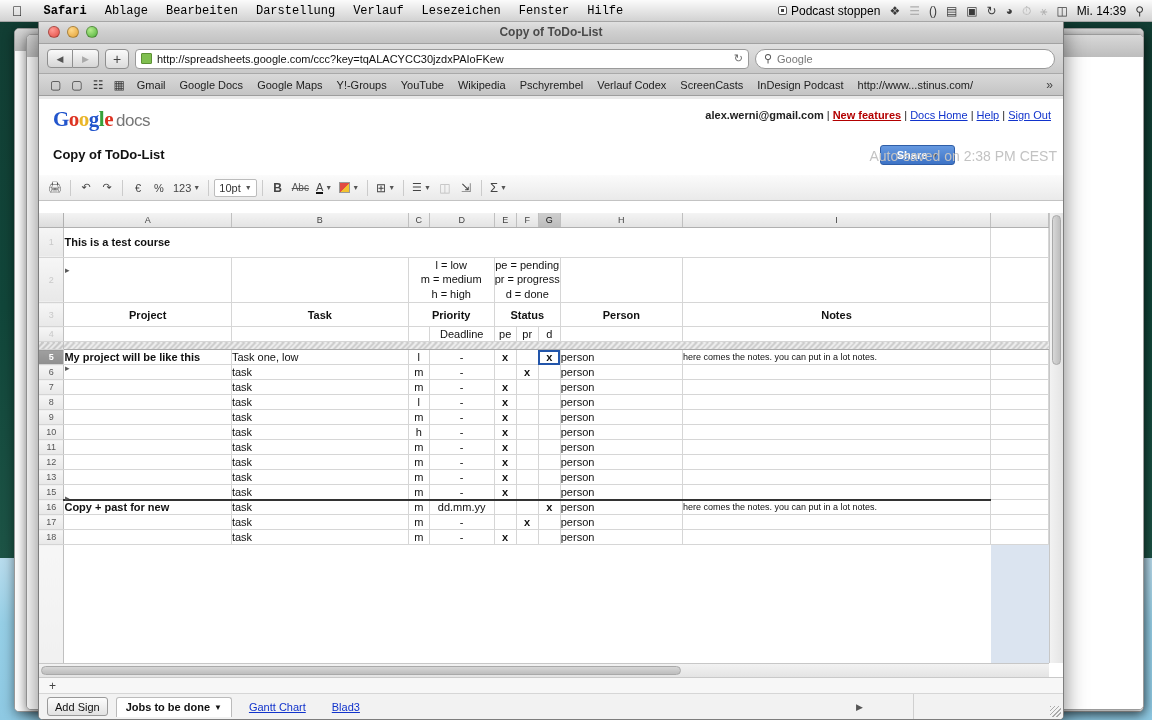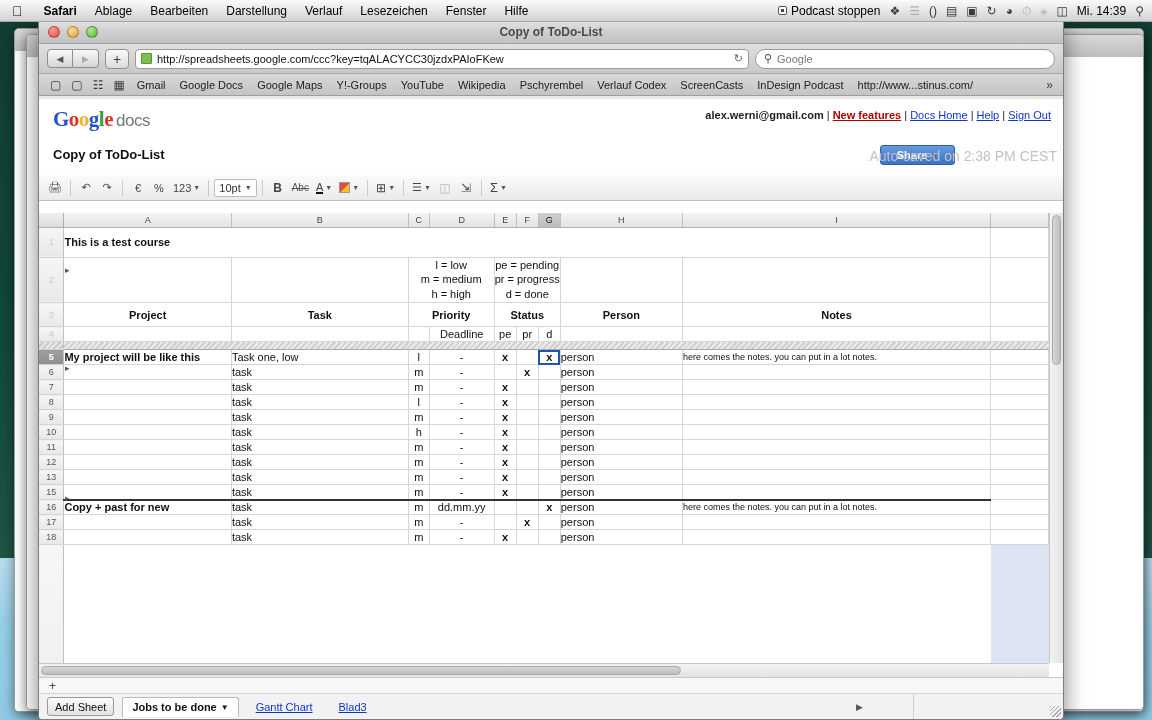--- a/index.html
+++ b/index.html
@@ -21,21 +21,21 @@
 
   
   #menubar {
     position:absolute; left:0; top:0; width:1152px; height:22px;
     background:linear-gradient(180deg,#fbfbfb 0%,#e6e6e6 50%,#d2d2d2 100%);
     border-bottom:1px solid #a6a6a6;
     display:flex; align-items:center; z-index:60;
     font-size:12px; color:#000;
   }
   #menubar .apple { margin-left:12px; margin-right:12px; font-size:14px; line-height:0; }
-  #menubar .mi { padding:0 9px; white-space:nowrap; }
+  #menubar .mi { padding:0 9px; white-space:nowrap;font-family:Liberation Mono, monospace; }
   #menubar .mi.bold { font-weight:bold; }
   #menubar .right { margin-left:auto; display:flex; align-items:center; gap:9px; padding-right:8px; }
   #menubar .right .ico { font-size:12px; color:#3a3a3a; line-height:1; }
   #menubar .right .dim { color:#b0b0b0; }
   #menubar .rec { display:flex; align-items:center; gap:4px; }
   #menubar .rec .sq { width:9px; height:9px; border:1px solid #555; border-radius:2px;
                       background:#fff; position:relative; }
   #menubar .rec .sq:after { content:""; position:absolute; left:2px; top:2px;
                             width:3px; height:3px; background:#444; }
   #menubar .clock { font-size:12px; }
@@ -646,21 +646,21 @@
       <div id="hscroll">
         <div id="hthumb"></div>
       </div>
     </div>
 
     <div id="sheetbar">
       <div id="addrow">
         <span>+</span>
       </div>
       <div id="tabsrow">
-        <div id="addsheet">Add Sheet</div>
+        <div id="addsheet">Add Sign</div>
         <div class="stab active">
           <span>Jobs to be done</span>
           <span style="font-size:8px;">▼</span>
         </div>
         <div class="stab link">Gantt Chart</div>
         <div class="stab link">Blad3</div>
         <div id="righttriangle">▶</div>
       </div>
       <div id="sb-rightcell">
         <div class="grip"></div>

